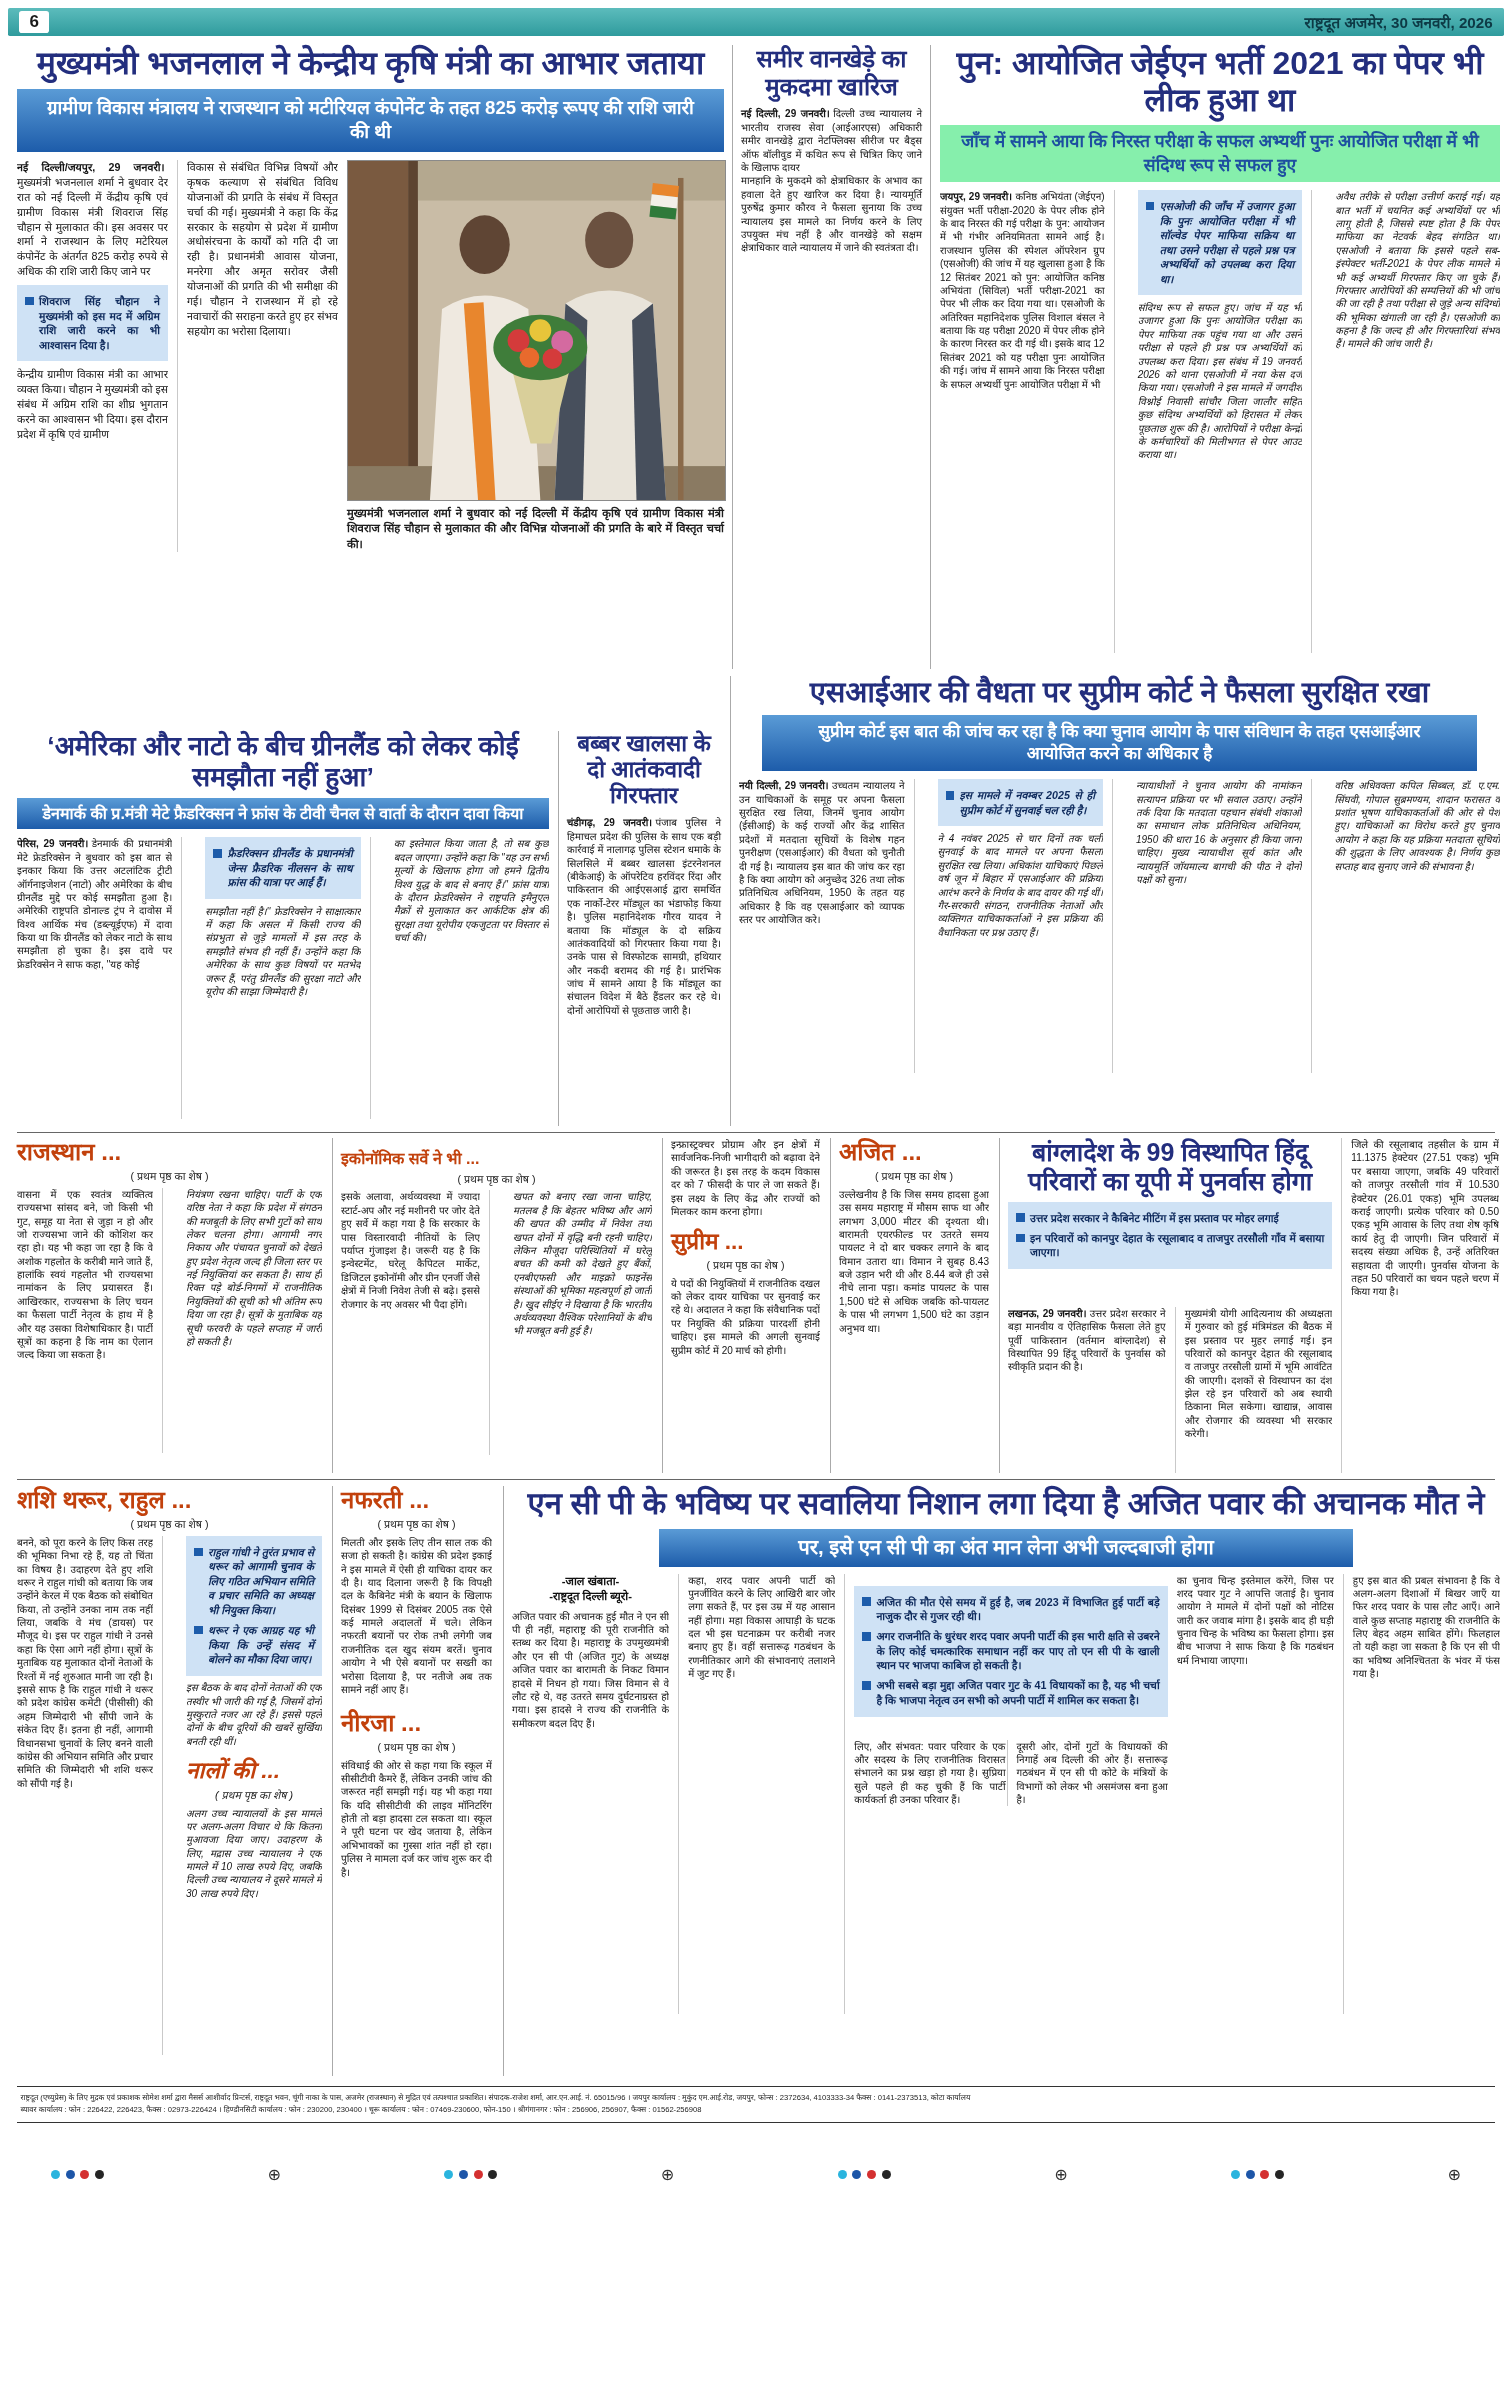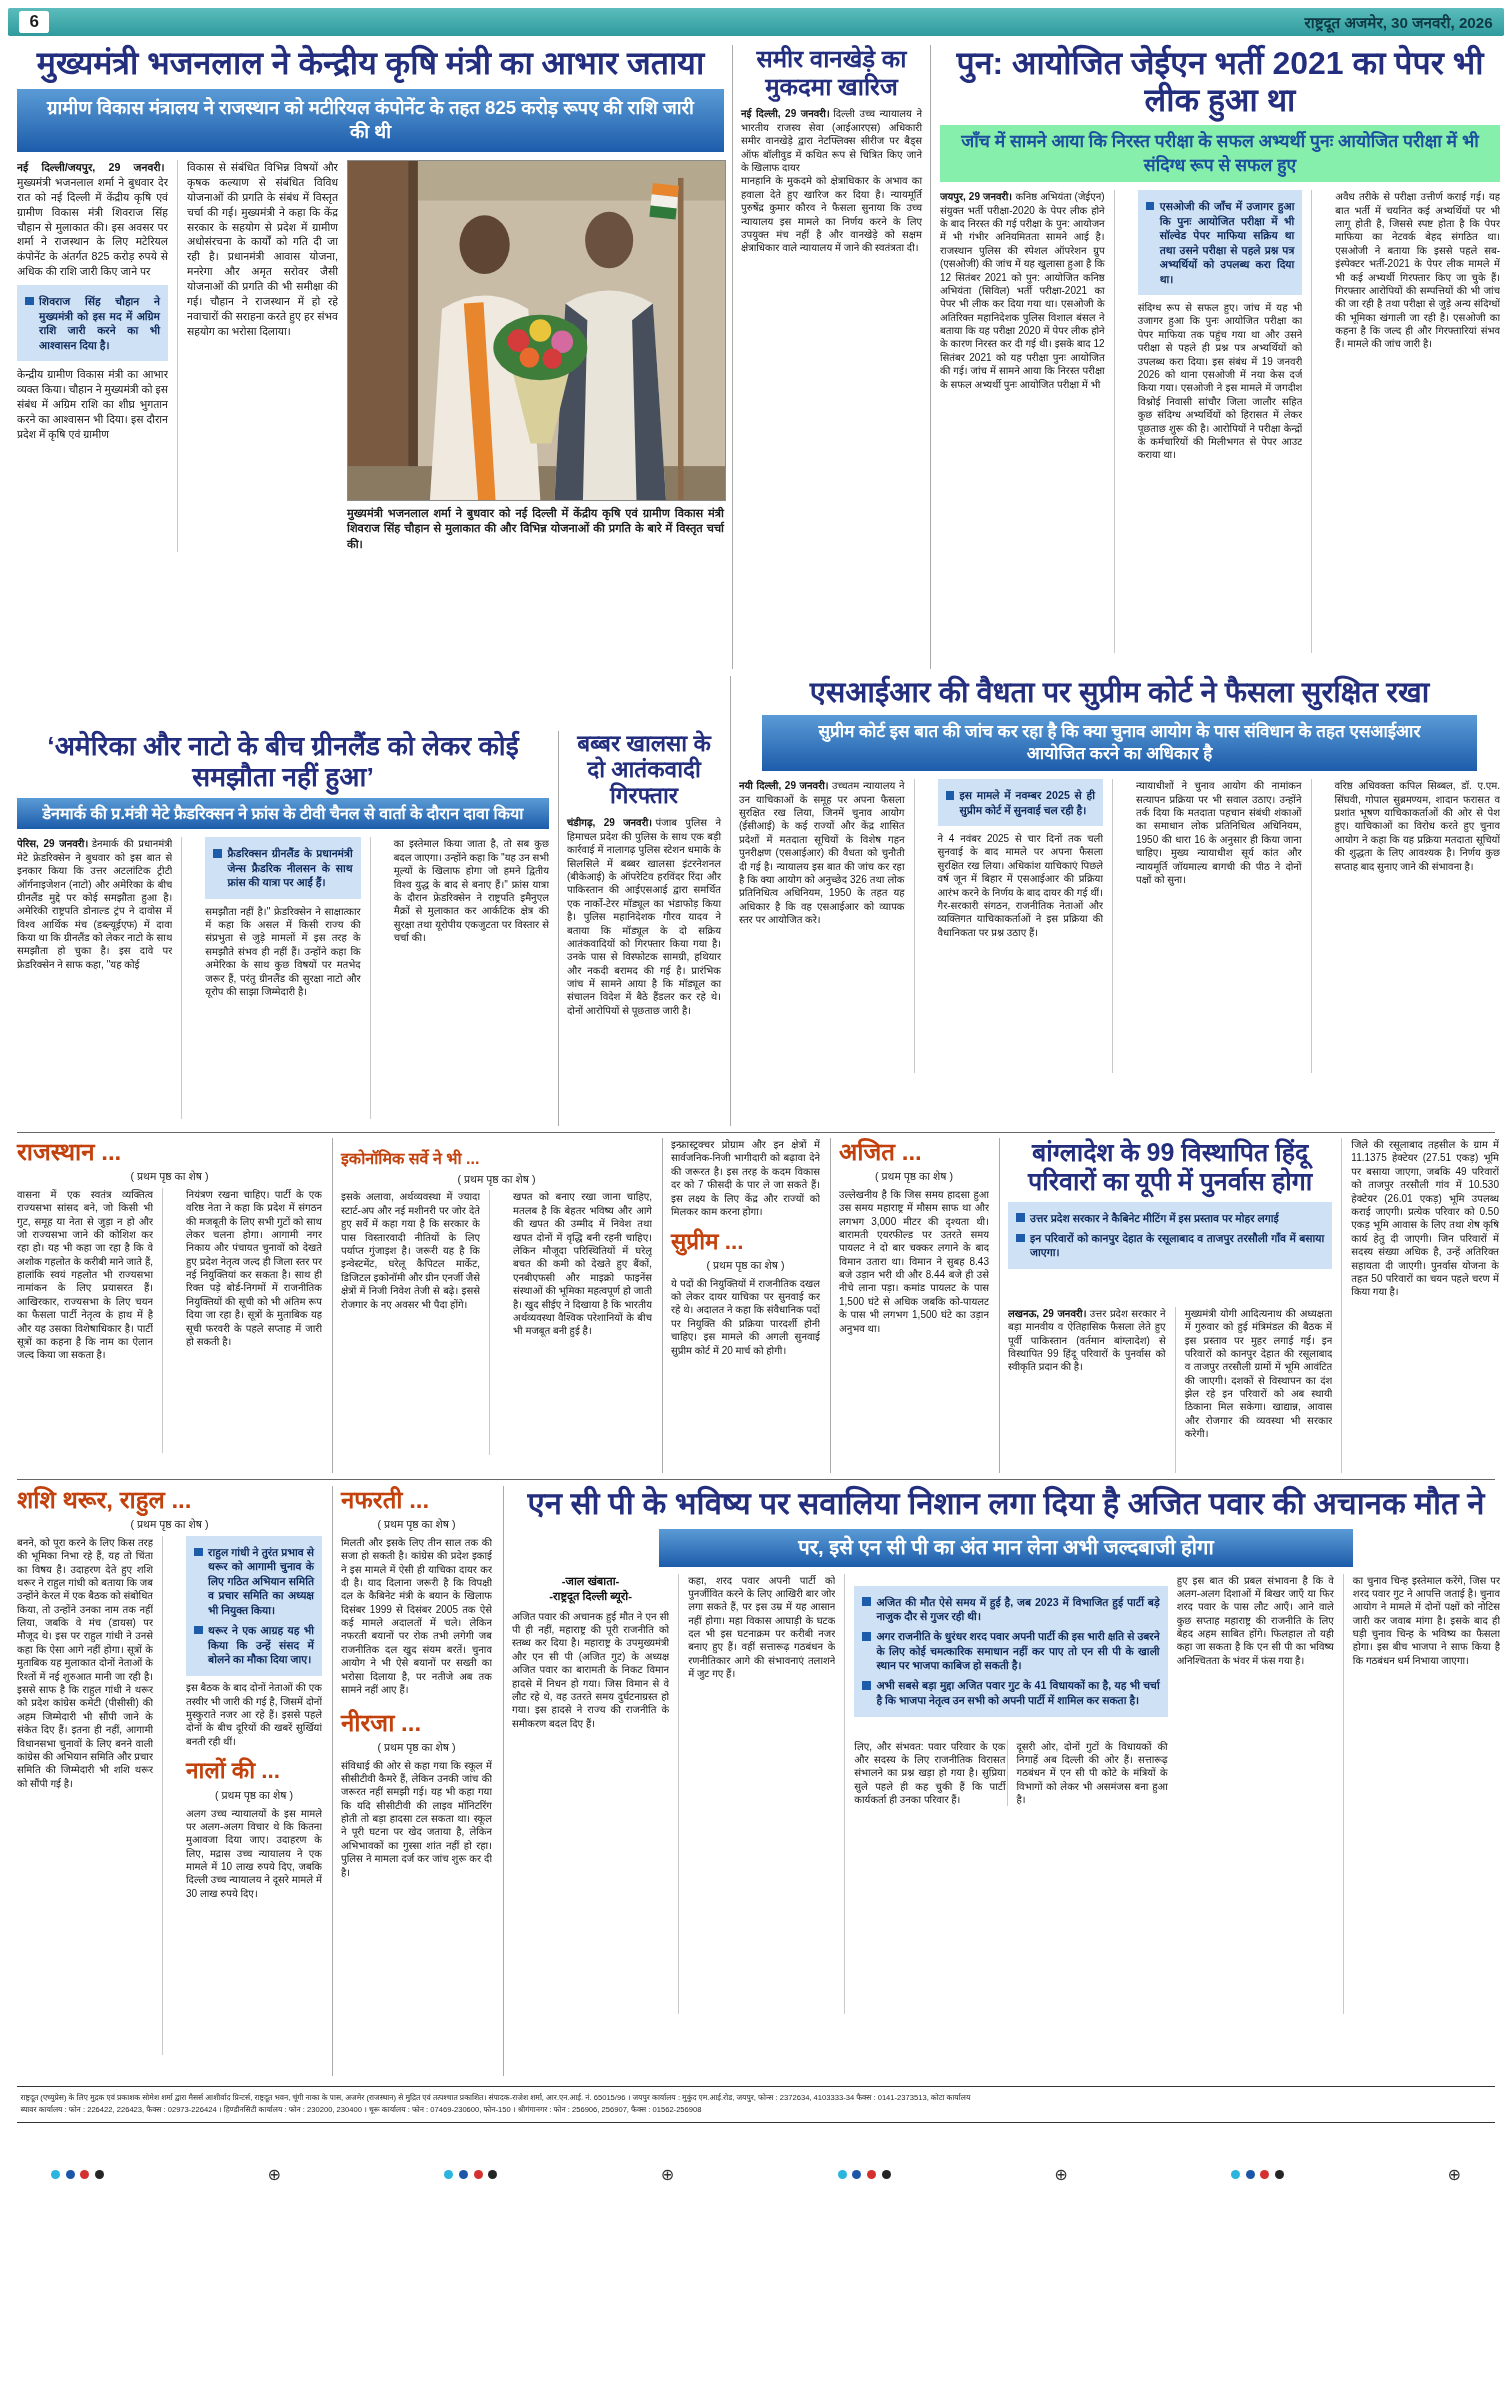--- a/index.html
+++ b/index.html
@@ -25,21 +25,21 @@
   .bar-light{background:#86efac;color:#1d4fa0;font-weight:800;text-align:center;line-height:1.32;}
 
   
   .bt{font-size:10px;line-height:1.34;text-align:justify;color:#141414;}
   .bt-lg{font-size:10.7px;line-height:1.4;text-align:justify;color:#141414;}
   .dl{font-weight:700;margin-right:3.4px;}
 
   
   .cols{display:flex;gap:9px;overflow:hidden;}
   .col{flex:1;overflow:hidden;min-width:0;}
-  .col + .col{border-left:0.6px solid #c9c9c9;padding-left:23px;}
+  .col + .col{border-left:0.6px solid #c9c9c9;padding-left:23px;font-style:italic;}
 
   
   .infobox{background:#cfe2f5;padding:9px 8px;margin:5.6px 0;}
   .infobox .item{display:flex;gap:5.6px;font-size:10.7px;line-height:1.36;font-weight:700;
                  color:#0e2a5c;text-align:justify;margin-bottom:5.6px;}
   .infobox .item:last-child{margin-bottom:0;}
   .sq{width:8.5px;height:8.5px;background:#1d5caa;flex:0 0 auto;margin-top:2.8px;}
 
   
   #art-cm .cm-body{display:flex;gap:9px;margin-top:8px;}
@@ -357,24 +357,24 @@
         <div class="under-box">
           <div>
               <p class="bt">लिए, और संभवत: पवार परिवार के एक और सदस्य के लिए राजनीतिक विरासत संभालने का प्रश्न खड़ा हो गया है। सुप्रिया सुले पहले ही कह चुकी हैं कि पार्टी कार्यकर्ता ही उनका परिवार हैं।</p>
             </div>
           <div>
               <p class="bt">दूसरी ओर, दोनों गुटों के विधायकों की निगाहें अब दिल्ली की ओर हैं। सत्तारूढ़ गठबंधन में एन सी पी कोटे के मंत्रियों के विभागों को लेकर भी असमंजस बना हुआ है।</p>
             </div>
         </div>
       </div>
       <div class="ncell">
+        <p class="bt">का चुनाव चिन्ह इस्तेमाल करेंगे, जिस पर शरद पवार गुट ने आपत्ति जताई है। चुनाव आयोग ने मामले में दोनों पक्षों को नोटिस जारी कर जवाब मांगा है। इसके बाद ही घड़ी चुनाव चिन्ह के भविष्य का फैसला होगा। इस बीच भाजपा ने साफ किया है कि गठबंधन धर्म निभाया जाएगा।</p>
+      </div>
+      <div class="ncell">
         <p class="bt">हुए इस बात की प्रबल संभावना है कि वे अलग-अलग दिशाओं में बिखर जाएँ या फिर शरद पवार के पास लौट आएँ। आने वाले कुछ सप्ताह महाराष्ट्र की राजनीति के लिए बेहद अहम साबित होंगे। फिलहाल तो यही कहा जा सकता है कि एन सी पी का भविष्य अनिश्चितता के भंवर में फंस गया है।</p>
-      </div>
-      <div class="ncell">
-        <p class="bt">का चुनाव चिन्ह इस्तेमाल करेंगे, जिस पर शरद पवार गुट ने आपत्ति जताई है। चुनाव आयोग ने मामले में दोनों पक्षों को नोटिस जारी कर जवाब मांगा है। इसके बाद ही घड़ी चुनाव चिन्ह के भविष्य का फैसला होगा। इस बीच भाजपा ने साफ किया है कि गठबंधन धर्म निभाया जाएगा।</p>
       </div>
     </div>
   </article>
 
   <div class="abs pressline" style="left:17px;top:2086px;width:1478px;">
     <p>राष्ट्रदूत (एच्युप्रेस) के लिए मुद्रक एवं प्रकाशक सोमेश शर्मा द्वारा मैसर्स आशीर्वाद प्रिन्टर्स, राष्ट्रदूत भवन, चूंगी नाका के पास, अजमेर (राजस्थान) से मुद्रित एवं तत्पश्चात प्रकाशित। संपादक-राजेश शर्मा, आर.एन.आई. नं. 65015/96 । जयपुर कार्यालय : मुकुंद एम.आई.रोड, जयपुर, फोन्स : 2372634, 4103333-34 फैक्स : 0141-2373513, कोटा कार्यालय</p>
     <p>ब्यावर कार्यालय : फोन : 226422, 226423, फैक्स : 02973-226424 । हिण्डौनसिटी कार्यालय : फोन : 230200, 230400 । चूरू कार्यालय : फोन : 07469-230600, फोन-150 । श्रीगंगानगर : फोन : 256906, 256907, फैक्स : 01562-256908</p>
   </div>
 
   <div class="abs regstrip" style="left:17px;top:2157px;width:1478px;height:34px;">

